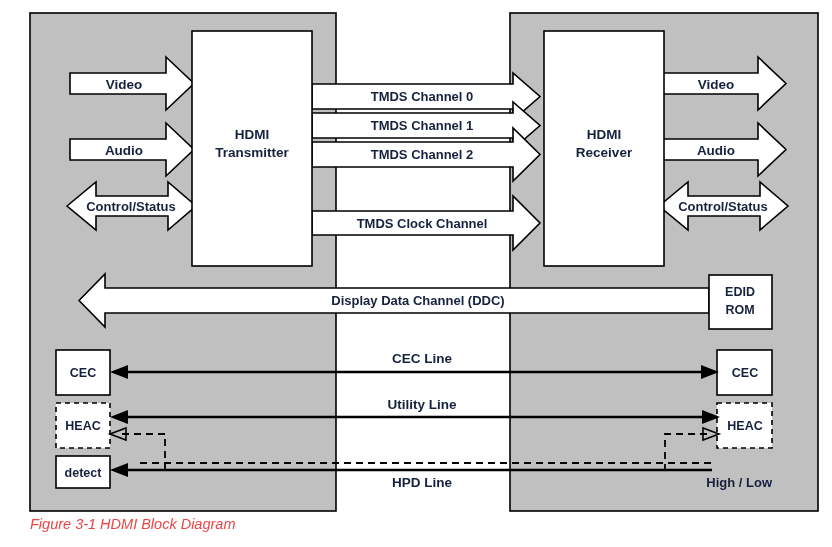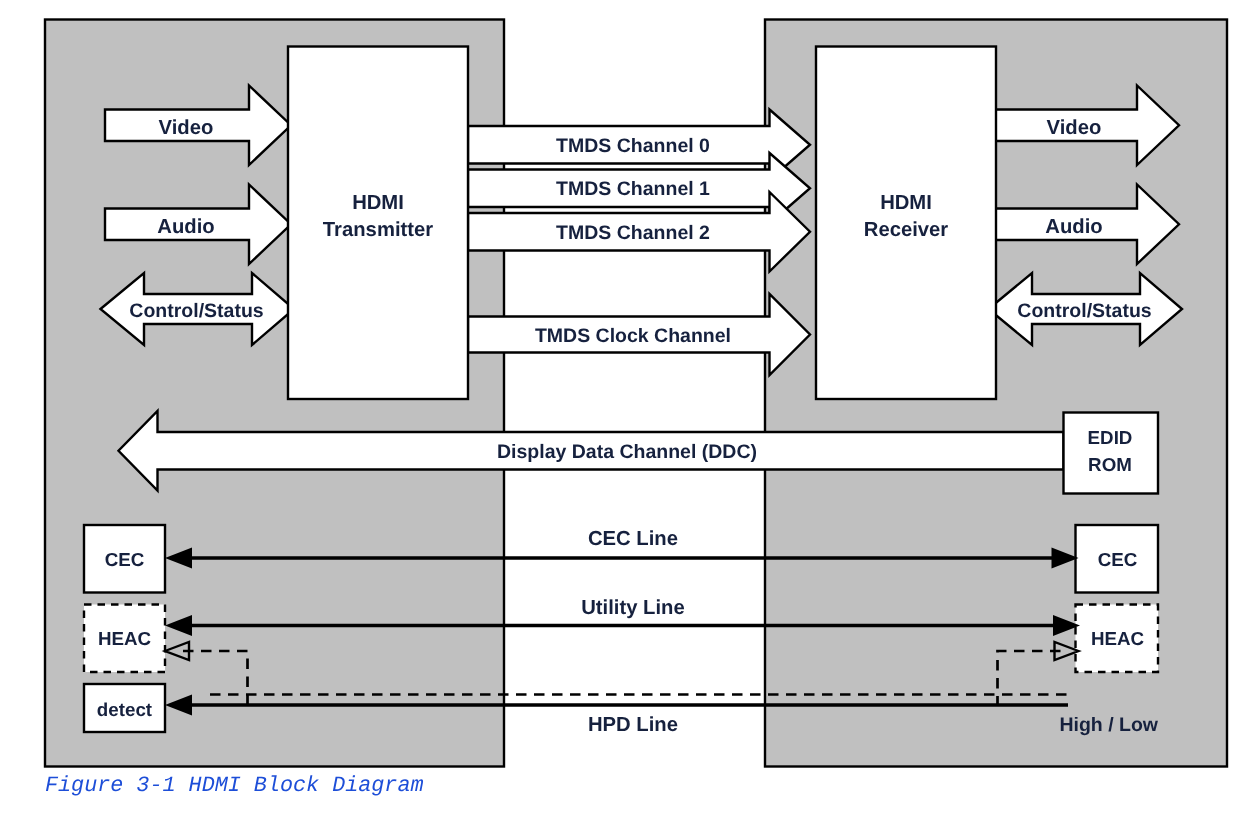--- a/index.html
+++ b/index.html
@@ -19,22 +19,22 @@
   .dashed-line{stroke:#000000;stroke-width:1.8;fill:none;stroke-dasharray:7 5;}
   .lbl{
     font-family:"Liberation Sans","DejaVu Sans",sans-serif;
     font-weight:bold;fill:#16213e;
   }
   .lbl-lg{font-size:13.5px;}
   .lbl-md{font-size:13px;}
   .lbl-unit{font-size:12.5px;}
   .caption{
     position:absolute;left:30px;top:516px;
-    font-family:Liberation Mono, monospace;
-    font-style:italic;font-size:14.5px;color:#1d4ed8;
+    font-family:Liberation Sans, sans-serif;
+    font-style:italic;font-size:14.5px;color:#ef4444;
     white-space:nowrap;
   }
 </style>
 </head>
 <body>
 
 <div id="figure-root">
 
   <svg id="diagram" width="832" height="547" viewBox="0 0 832 547">
 

